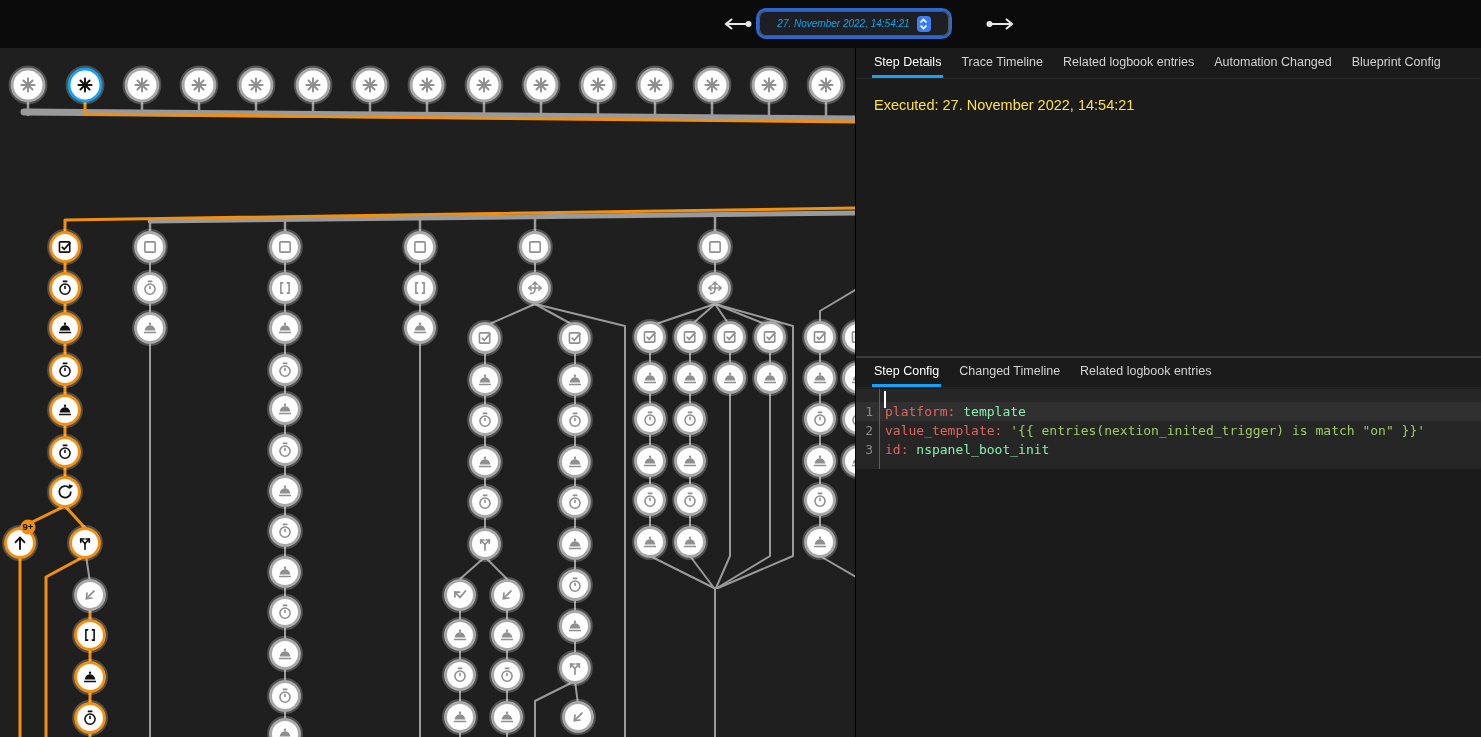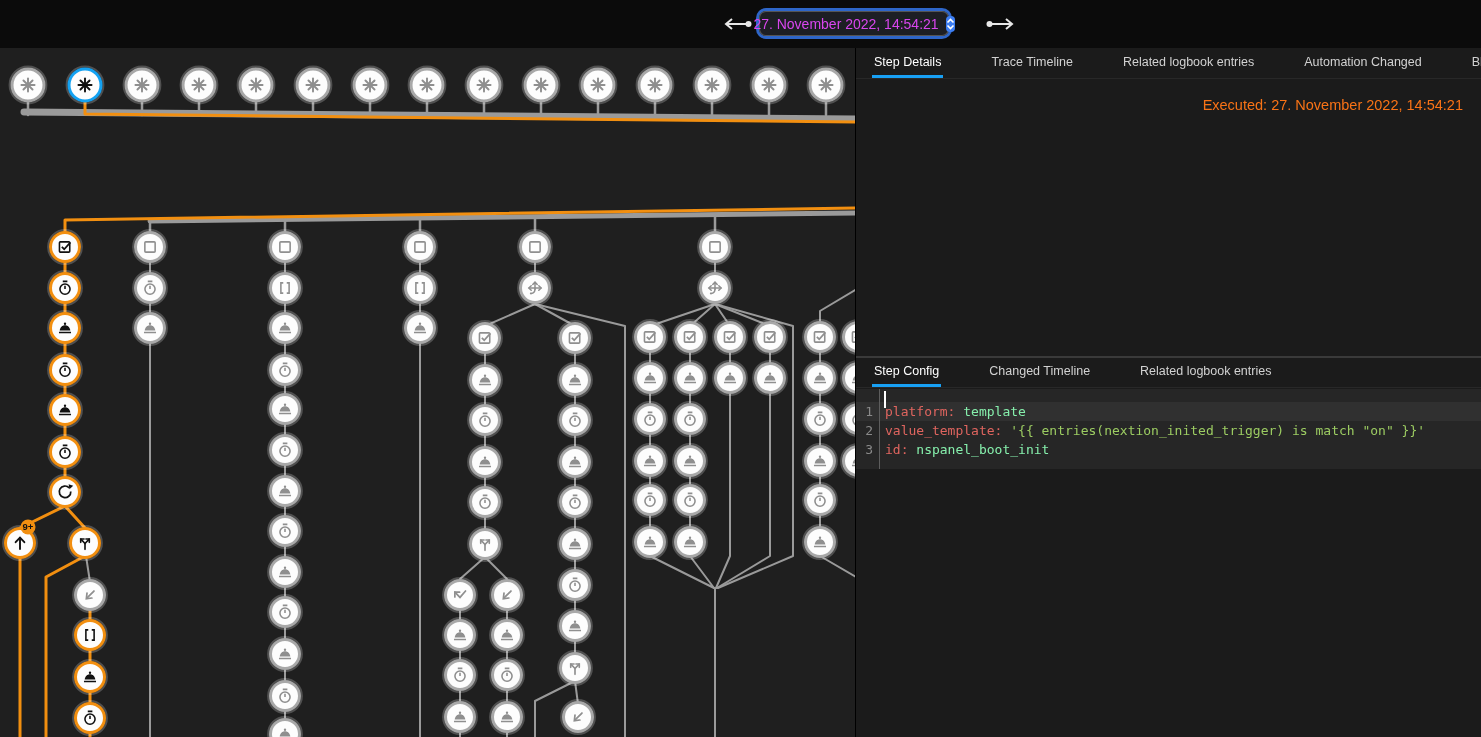--- a/index.html
+++ b/index.html
@@ -7,39 +7,39 @@
        font-family:"Liberation Sans",sans-serif;color:#e6e6e6;}
 
   
   .topbar{position:absolute;left:0;top:0;width:1481px;height:48px;background:#0b0b0b;}
   .nav-arrow{position:absolute;top:14px;width:34px;height:20px;cursor:pointer;}
   .nav-arrow svg{display:block;}
   .prev{left:720px;} .next{left:984px;}
   .date-select{position:absolute;left:759px;top:11px;width:190px;height:25px;
       background:#1d1f24;border-radius:7px;box-shadow:0 0 0 3px #2e66c9, inset 0 0 0 1px #555;
       display:flex;align-items:center;justify-content:center;gap:7px;cursor:pointer;}
-  .date-select .dtext{font-size:14px;color:#d946ef;white-space:nowrap;}
+  .date-select .dtext{font-size:10px;color:#0ea5e9;white-space:nowrap;font-style:italic;}
   .stepper{width:14px;height:16px;border-radius:4px;background:#3d7ef2;display:flex;
       flex-direction:column;align-items:center;justify-content:center;gap:1px;}
   .stepper svg{display:block;}
 
   
   .graph{position:absolute;left:0;top:48px;width:855px;height:689px;background:#1f1f1f;overflow:hidden;}
   .graph svg{display:block;}
 
   
   .right{position:absolute;left:855px;top:48px;width:626px;bottom:0;background:#1b1b1b;
          border-left:1px solid #000;box-sizing:border-box;}
-  .tabbar{display:flex;align-items:stretch;padding-left:16px;gap:46px;
+  .tabbar{display:flex;align-items:stretch;padding-left:16px;gap:16px;
           border-bottom:1px solid rgba(255,255,255,0.06);}
   .tabbar.t1{height:30px;} .tabbar.t2{height:29px;}
   .tab{display:flex;align-items:center;font-size:12.5px;color:#d2d2d2;cursor:pointer;
        border-bottom:3px solid transparent;padding:0 2px;box-sizing:border-box;white-space:nowrap;}
   .tab.active{color:#ffffff;border-bottom-color:#18a0f4;}
-  .executed{padding:18px 18px;font-size:14.5px;color:#f97316;text-align:right;}
+  .executed{padding:18px 18px;font-size:14.5px;color:#fde047;}
 
   .pane2{position:absolute;left:0;right:0;top:308px;bottom:0;border-top:2px solid #3a3a3a;}
   .editor{position:relative;margin-top:1px;background:#262626;padding:13px 0 10px 0;
           font-family:"DejaVu Sans Mono","Liberation Mono",monospace;font-size:13px;line-height:19px;}
   .gutter-sep{position:absolute;left:23px;top:0;bottom:0;width:1px;background:#5d5d5d;}
   .cursor{position:absolute;left:28px;top:2px;width:1.5px;height:17px;background:#fff;}
   .cline{display:flex;height:19px;}
   .cline.active{background:#303030;}
   .lnum{width:17px;text-align:right;color:#8a8a8a;flex:none;padding-right:12px;}
   .ccontent{white-space:pre;}

